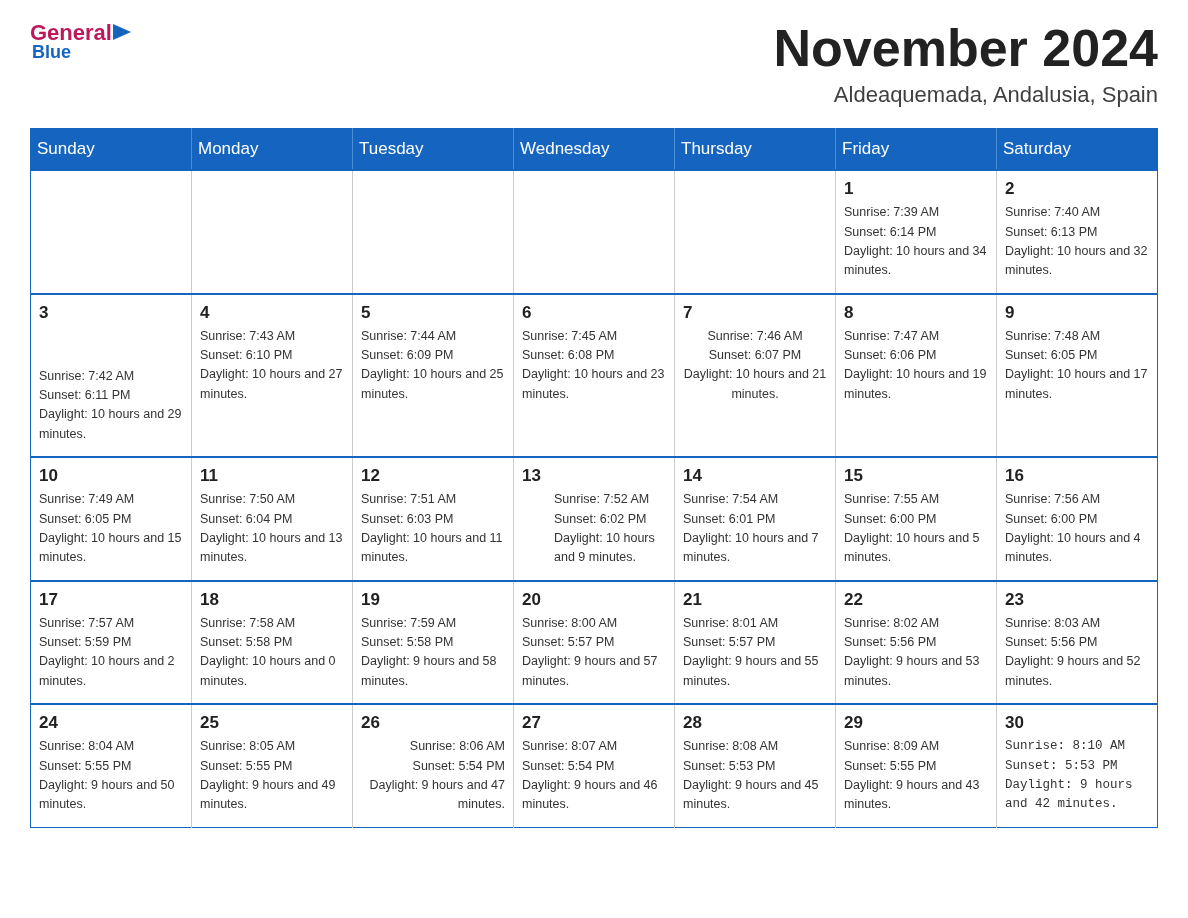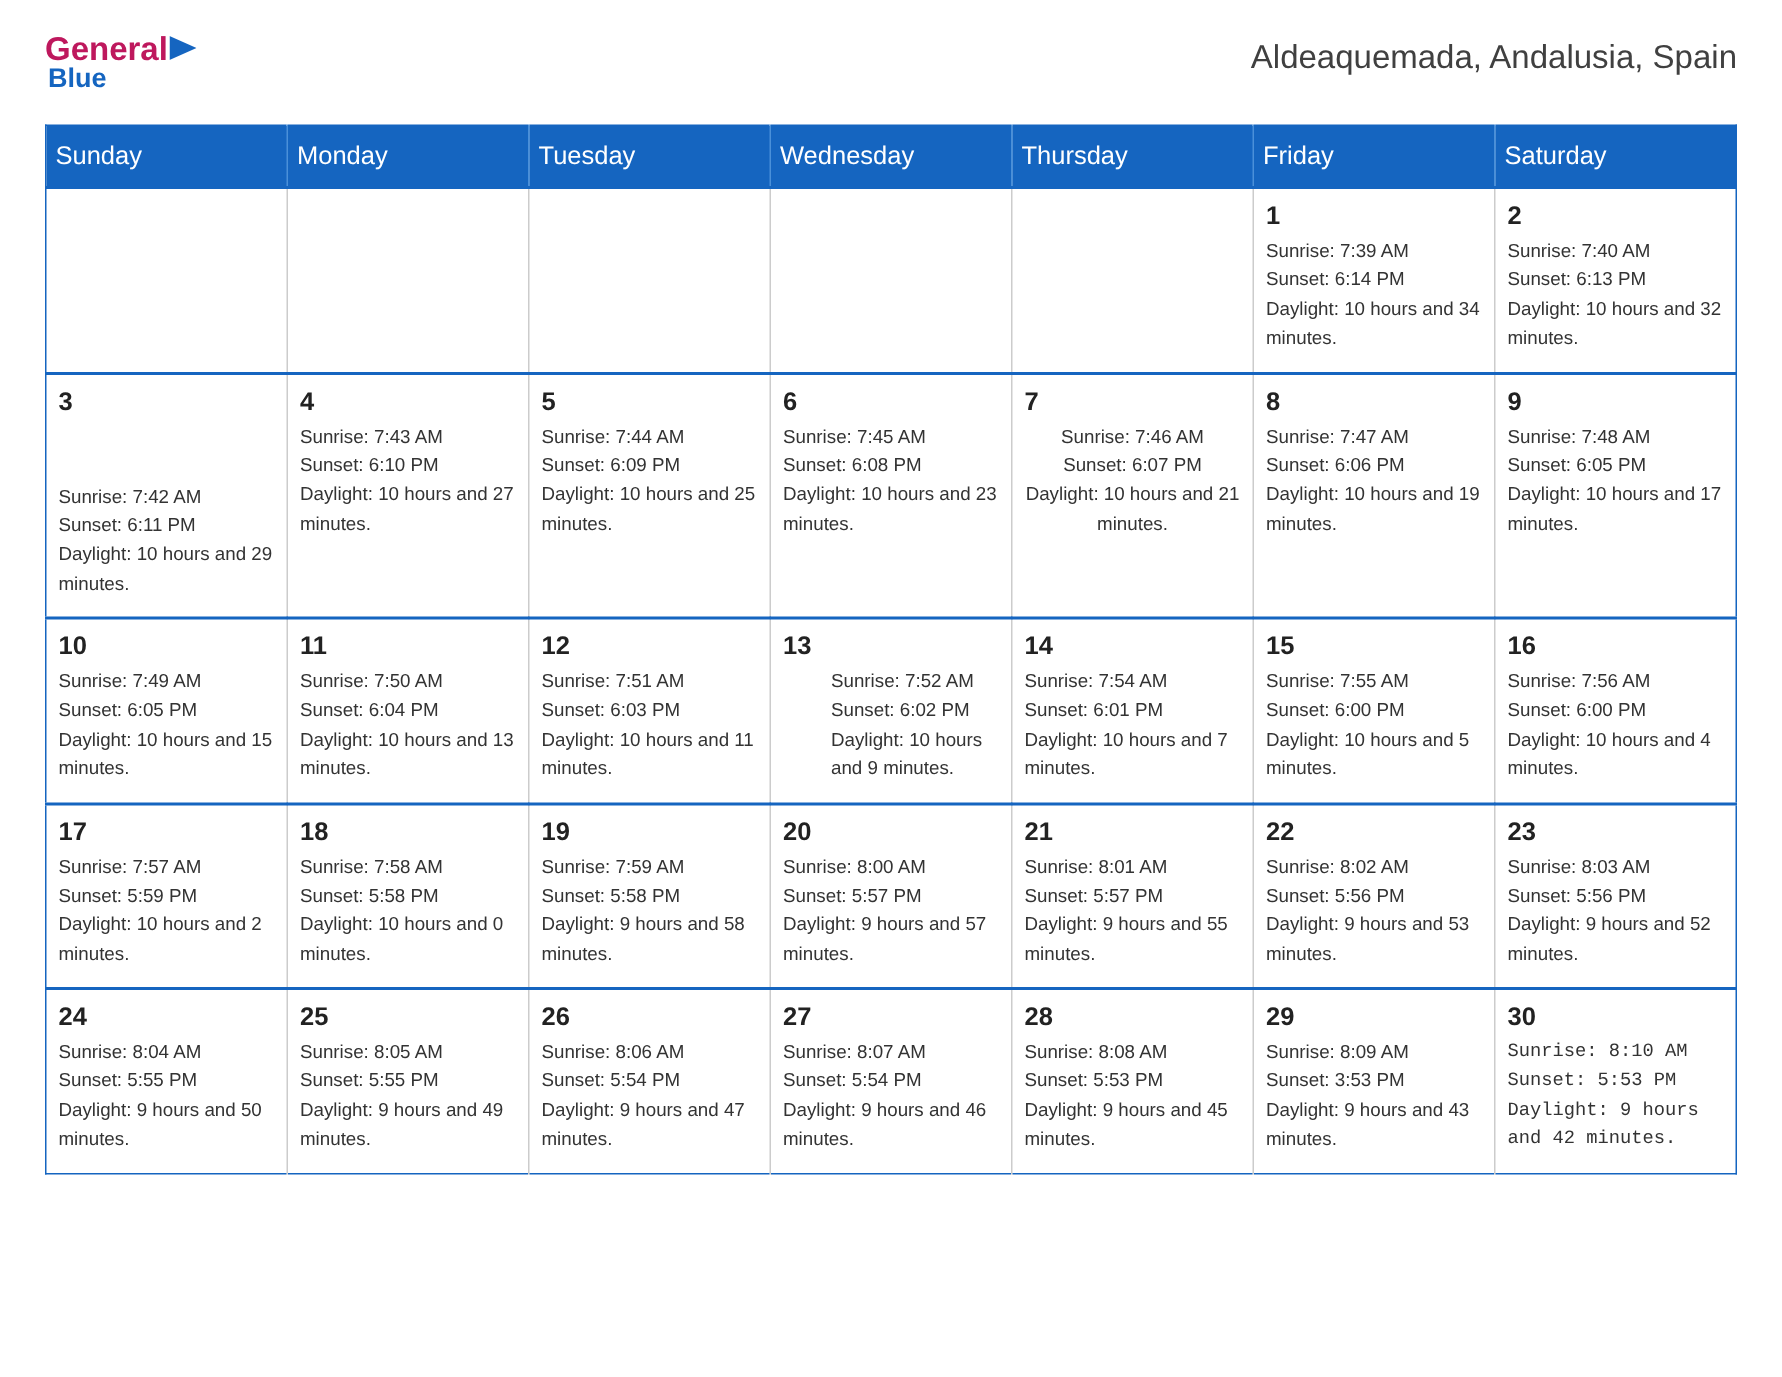--- a/index.html
+++ b/index.html
@@ -104,20 +104,21 @@
   <div class="logo">
     <div class="logo-text">
       <span class="logo-general">General</span>
       <svg width="18" height="18" viewBox="0 0 18 18" style="margin: 0 1px;">
         <polygon points="0,0 18,8 0,16" fill="#1565c0"></polygon>
       </svg>
     </div>
     <div class="logo-underline">Blue</div>
   </div>
   <div class="title-section">
+    <div class="month-title">November 2024</div>
     <div class="location-title">Aldeaquemada, Andalusia, Spain</div>
   </div>
 </div>
 
 <table class="calendar-table">
   <thead>
     <tr>
     <th>Sunday</th>
         <th>Monday</th>
         <th>Tuesday</th>
@@ -287,40 +288,40 @@
 Daylight: 9 hours and 50 minutes.</div>
         </td>
         <td>
           <span class="day-number">25</span>
           <div class="day-info" style="white-space: pre-line;">Sunrise: 8:05 AM
 Sunset: 5:55 PM
 Daylight: 9 hours and 49 minutes.</div>
         </td>
         <td>
           <span class="day-number">26</span>
-          <div class="day-info" style="white-space: pre-line;">Sunrise: 8:06 AM
+          <div class="day-info" style="white-space: pre-line; text-align: right;">Sunrise: 8:06 AM
 Sunset: 5:54 PM
 Daylight: 9 hours and 47 minutes.</div>
         </td>
         <td>
           <span class="day-number">27</span>
           <div class="day-info" style="white-space: pre-line;">Sunrise: 8:07 AM
 Sunset: 5:54 PM
 Daylight: 9 hours and 46 minutes.</div>
         </td>
         <td>
           <span class="day-number">28</span>
           <div class="day-info" style="white-space: pre-line;">Sunrise: 8:08 AM
 Sunset: 5:53 PM
 Daylight: 9 hours and 45 minutes.</div>
         </td>
         <td>
           <span class="day-number">29</span>
           <div class="day-info" style="white-space: pre-line;">Sunrise: 8:09 AM
-Sunset: 3:53 PM
+Sunset: 5:55 PM
 Daylight: 9 hours and 43 minutes.</div>
         </td>
         <td>
           <span class="day-number">30</span>
           <div class="day-info" style="white-space: pre-line; font-family: Liberation Mono, monospace;">Sunrise: 8:10 AM
 Sunset: 5:53 PM
 Daylight: 9 hours and 42 minutes.</div>
         </td>
       </tr>
     </tbody>

